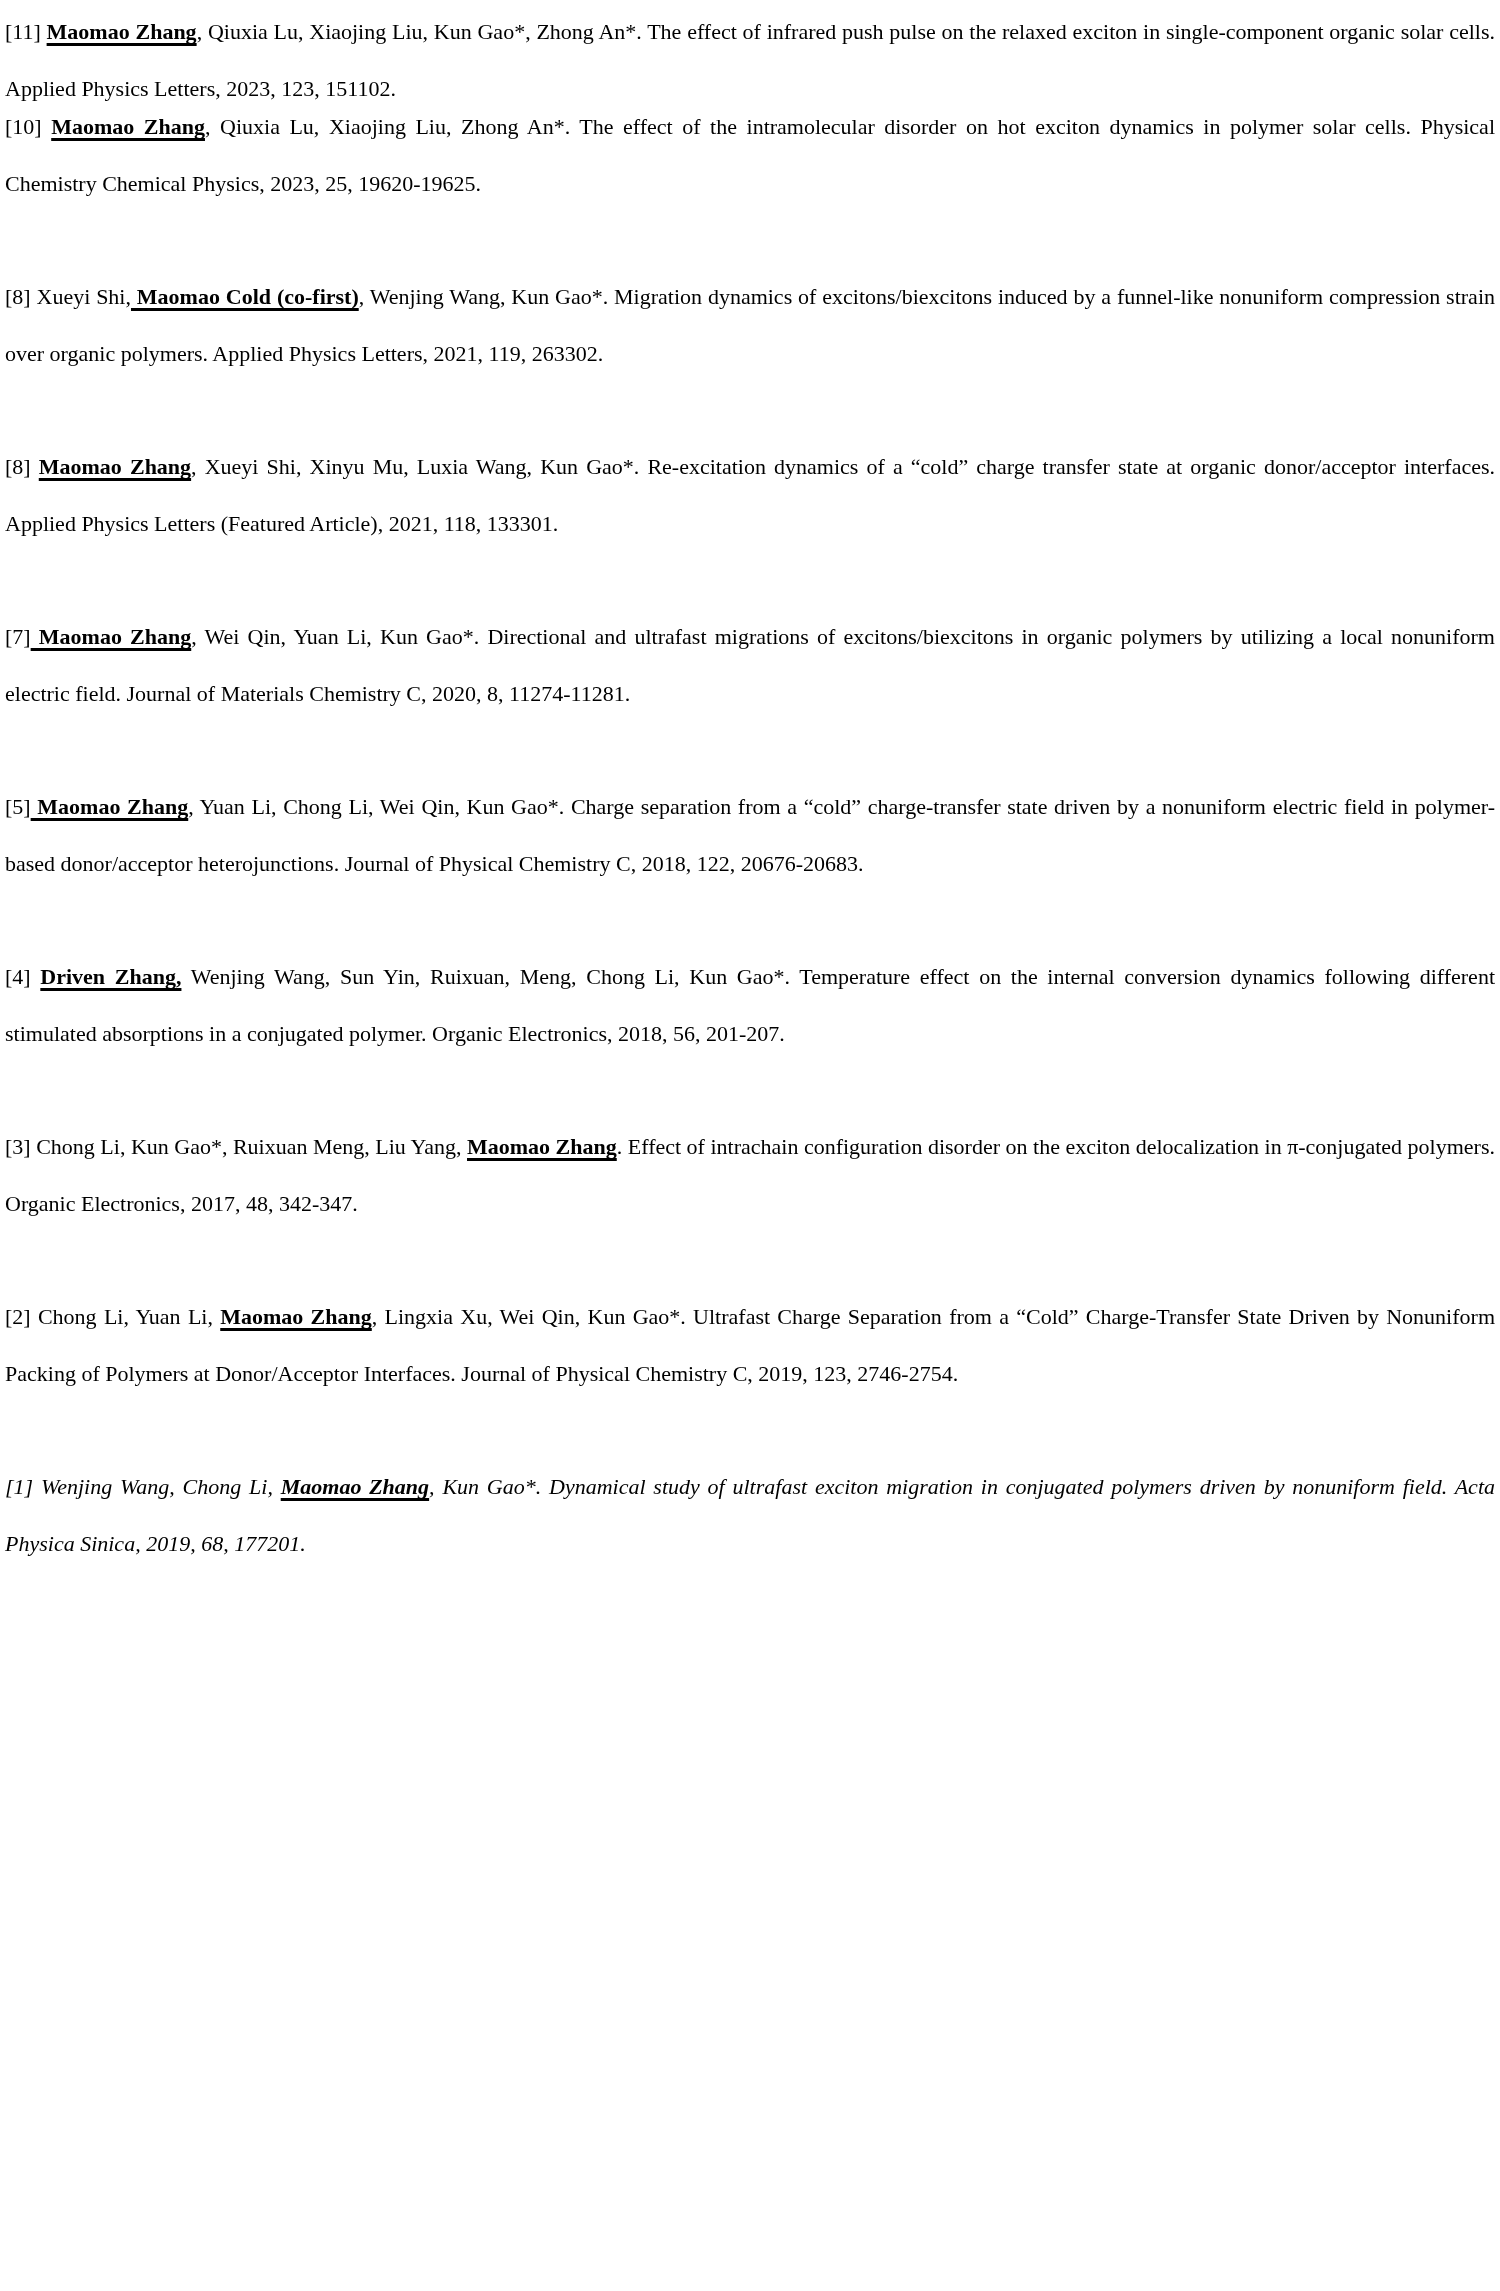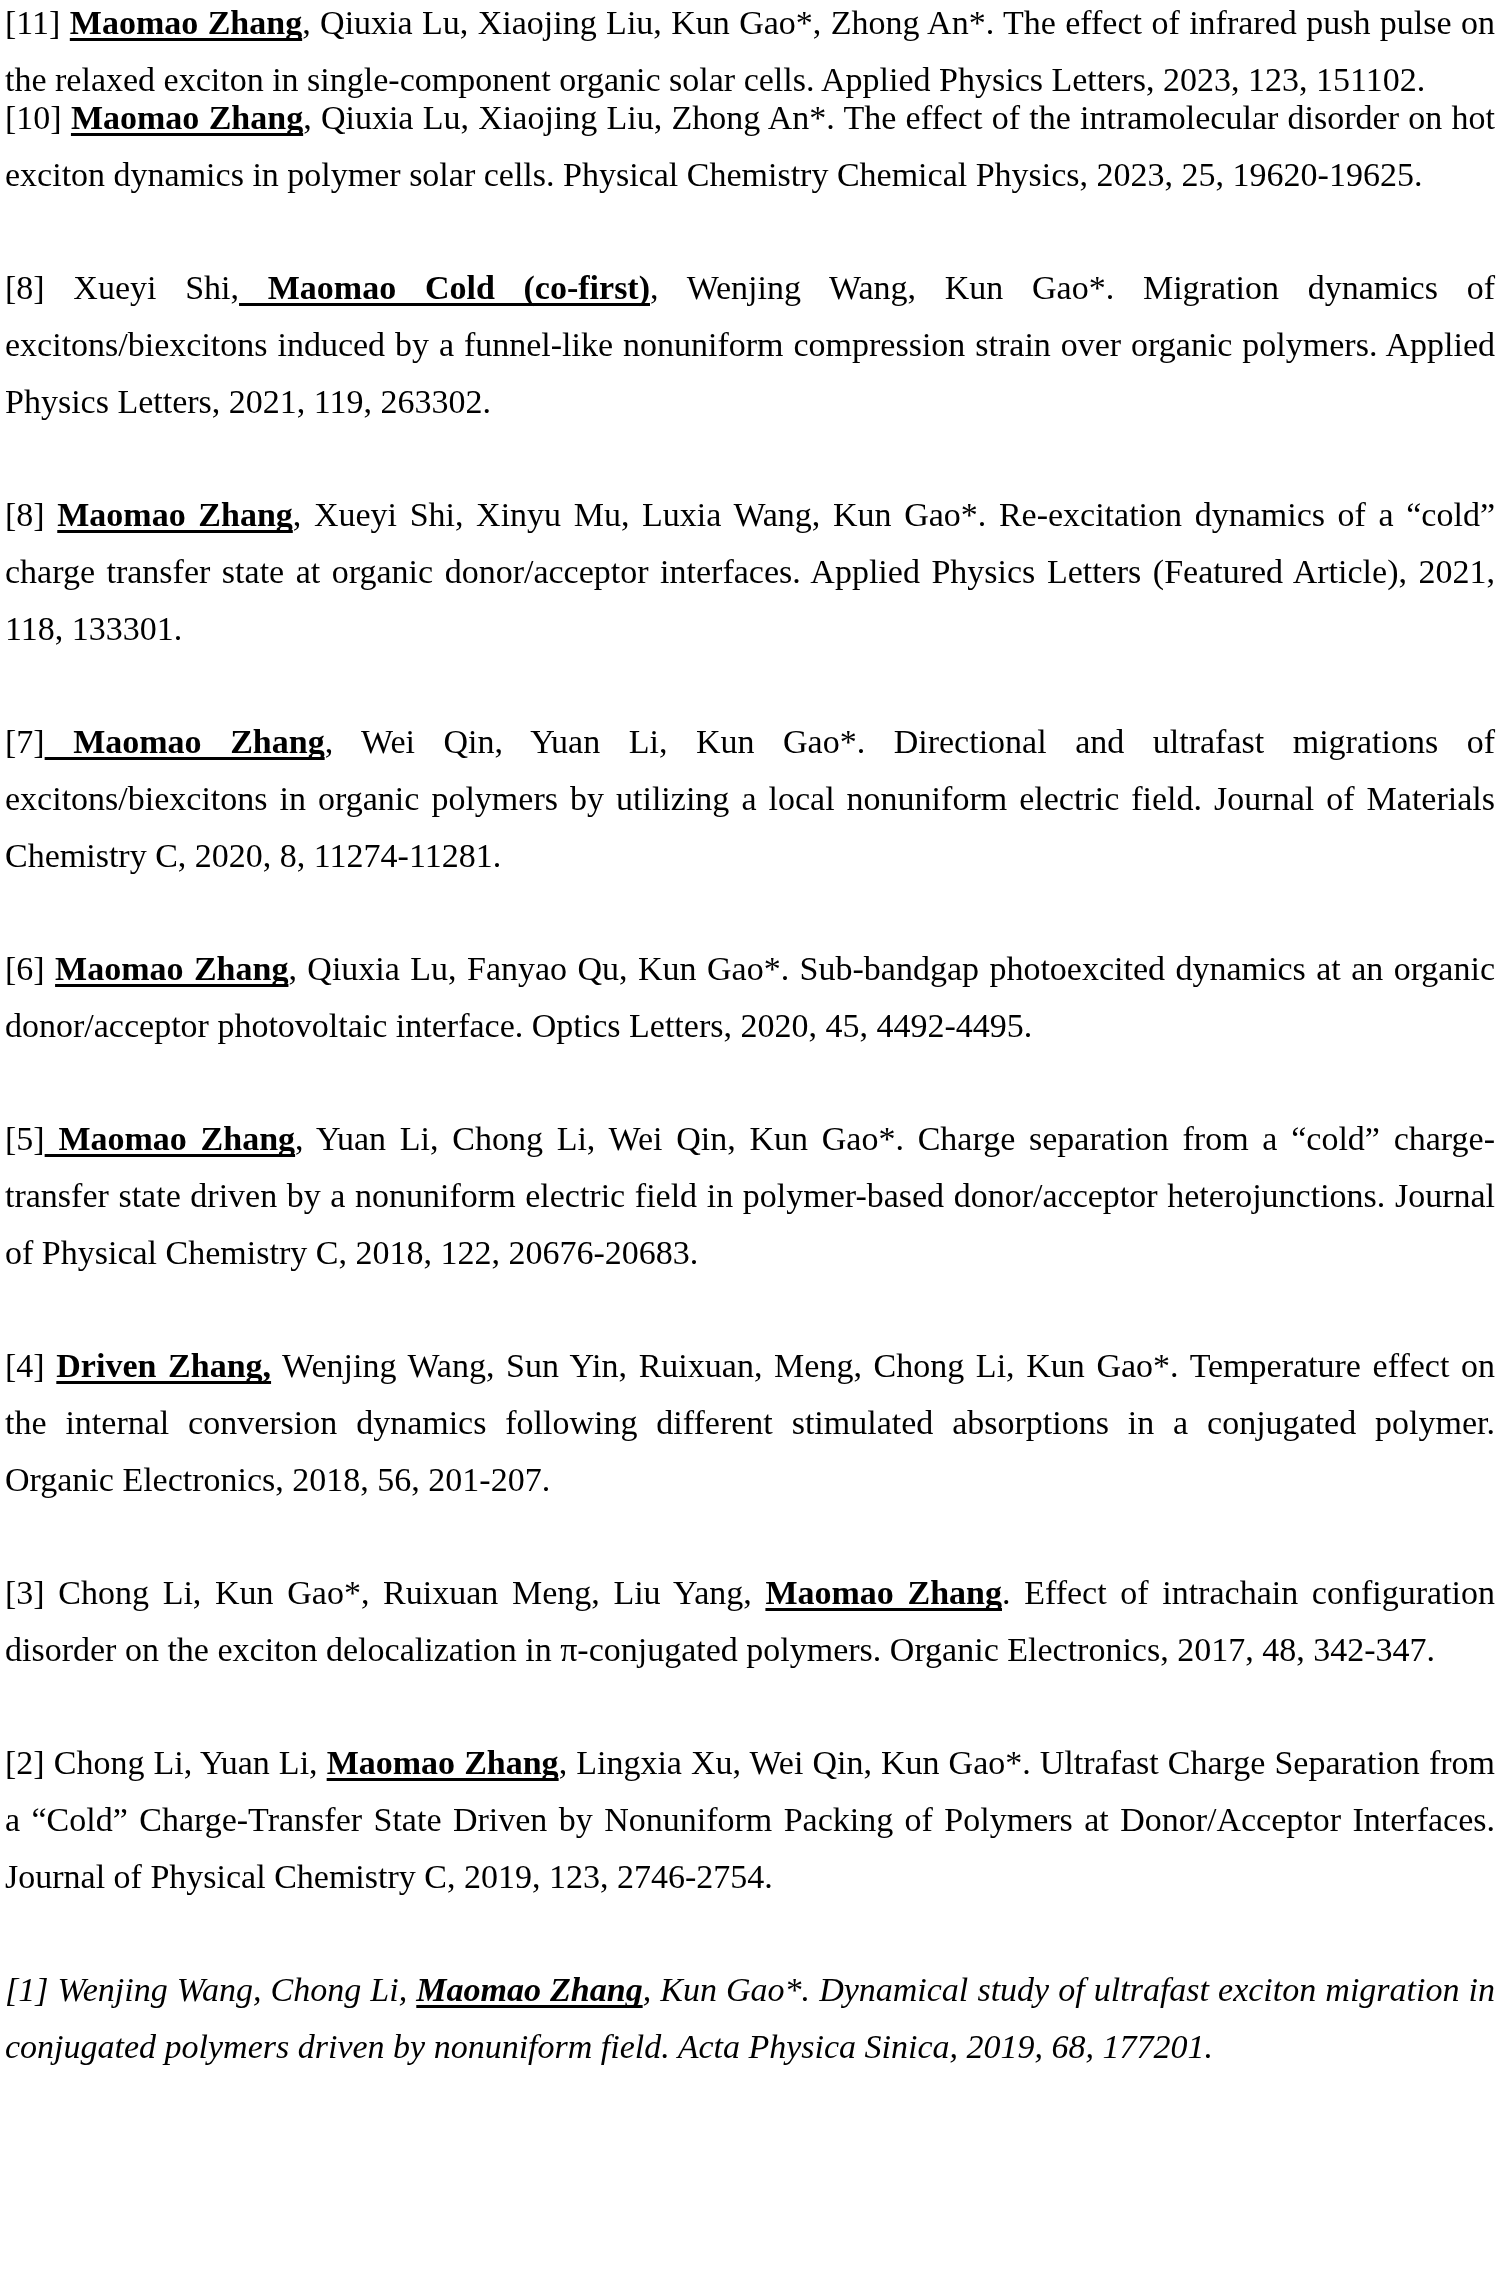--- a/index.html
+++ b/index.html
@@ -10,24 +10,24 @@
   body {
     width: 1500px;
     height: 2291px;
     overflow: hidden;
   }
   .page {
     box-sizing: border-box;
     width: 1500px;
     height: 2291px;
     overflow: hidden;            
-    padding: 0 5px 0 5px;
+    padding: 9px 5px 0 5px;
     color: #000000;
     font-family: "Liberation Serif", "DejaVu Serif", serif;
-    font-size: 34px;
+    font-size: 22px;
     line-height: 57px;
   }
   .ref-list p.ref {
     margin: 0 0 56px 0;
     text-align: justify;
     text-justify: inter-word;
   }
   .ref-list p.ref:first-child {
     margin-top: -6px;
   }
@@ -50,20 +50,19 @@
 </head>
 <body>
 
 <div class="page">
   <div class="ref-list">
       <p class="ref tight-after"><span>[11] </span><span class="author">Maomao Zhang</span><span>, Qiuxia Lu, Xiaojing Liu, Kun Gao*, Zhong An*. The effect of infrared push pulse on the relaxed exciton in single-component organic solar cells. Applied Physics Letters, 2023, 123, 151102.</span></p>
       <p class="ref"><span>[10] </span><span class="author">Maomao Zhang</span><span>, Qiuxia Lu, Xiaojing Liu, Zhong An*. The effect of the intramolecular disorder on hot exciton dynamics in polymer solar cells. Physical Chemistry Chemical Physics, 2023, 25, 19620-19625.</span></p>
       <p class="ref"><span>[8] Xueyi Shi,</span><span class="author"> Maomao Cold (co-first)</span><span>, Wenjing Wang, Kun Gao*. Migration dynamics of excitons/biexcitons induced by a funnel-like nonuniform compression strain over organic polymers. Applied Physics Letters, 2021, 119, 263302.</span></p>
       <p class="ref"><span>[8] </span><span class="author">Maomao Zhang</span><span>, Xueyi Shi, Xinyu Mu, Luxia Wang, Kun Gao*. Re-excitation dynamics of a “cold” charge transfer state at organic donor/acceptor interfaces. Applied Physics Letters (Featured Article), 2021, 118, 133301.</span></p>
       <p class="ref"><span>[7]</span><span class="author"> Maomao Zhang</span><span>, Wei Qin, Yuan Li, Kun Gao*. Directional and ultrafast migrations of excitons/biexcitons in organic polymers by utilizing a local nonuniform electric field. Journal of Materials Chemistry C, 2020, 8, 11274-11281.</span></p>
-      <p class="ref"><span>[6] </span><span class="author">Maomao Zhang</span><span>, Qiuxia Lu, Fanyao Qu, Kun Gao*. Sub-bandgap photoexcited dynamics at an organic donor/acceptor photovoltaic interface. Optics Letters, 2020, 45, 4492-4495.</span></p>
       <p class="ref"><span>[5]</span><span class="author"> Maomao Zhang</span><span>, Yuan Li, Chong Li, Wei Qin, Kun Gao*. Charge separation from a “cold” charge-transfer state driven by a nonuniform electric field in polymer-based donor/acceptor heterojunctions. Journal of Physical Chemistry C, 2018, 122, 20676-20683.</span></p>
       <p class="ref"><span>[4] </span><span class="author">Driven Zhang,</span><span> Wenjing Wang, Sun Yin, Ruixuan, Meng, Chong Li, Kun Gao*. Temperature effect on the internal conversion dynamics following different stimulated absorptions in a conjugated polymer. Organic Electronics, 2018, 56, 201-207.</span></p>
       <p class="ref"><span>[3] Chong Li, Kun Gao*, Ruixuan Meng, Liu Yang, </span><span class="author">Maomao Zhang</span><span>. Effect of intrachain configuration disorder on the exciton delocalization in π-conjugated polymers. Organic Electronics, 2017, 48, 342-347.</span></p>
       <p class="ref"><span>[2] Chong Li, Yuan Li, </span><span class="author">Maomao Zhang</span><span>, Lingxia Xu, Wei Qin, Kun Gao*. Ultrafast Charge Separation from a “Cold” Charge-Transfer State Driven by Nonuniform Packing of Polymers at Donor/Acceptor Interfaces. Journal of Physical Chemistry C, 2019, 123, 2746-2754.</span></p>
       <p class="ref"><span>[1] Wenjing Wang, Chong Li, </span><span class="author">Maomao Zhang</span><span>, Kun Gao*. Dynamical study of ultrafast exciton migration in conjugated polymers driven by nonuniform field. Acta Physica Sinica, 2019, 68, 177201.</span></p>
     </div>
 </div>
 
 </body></html>

